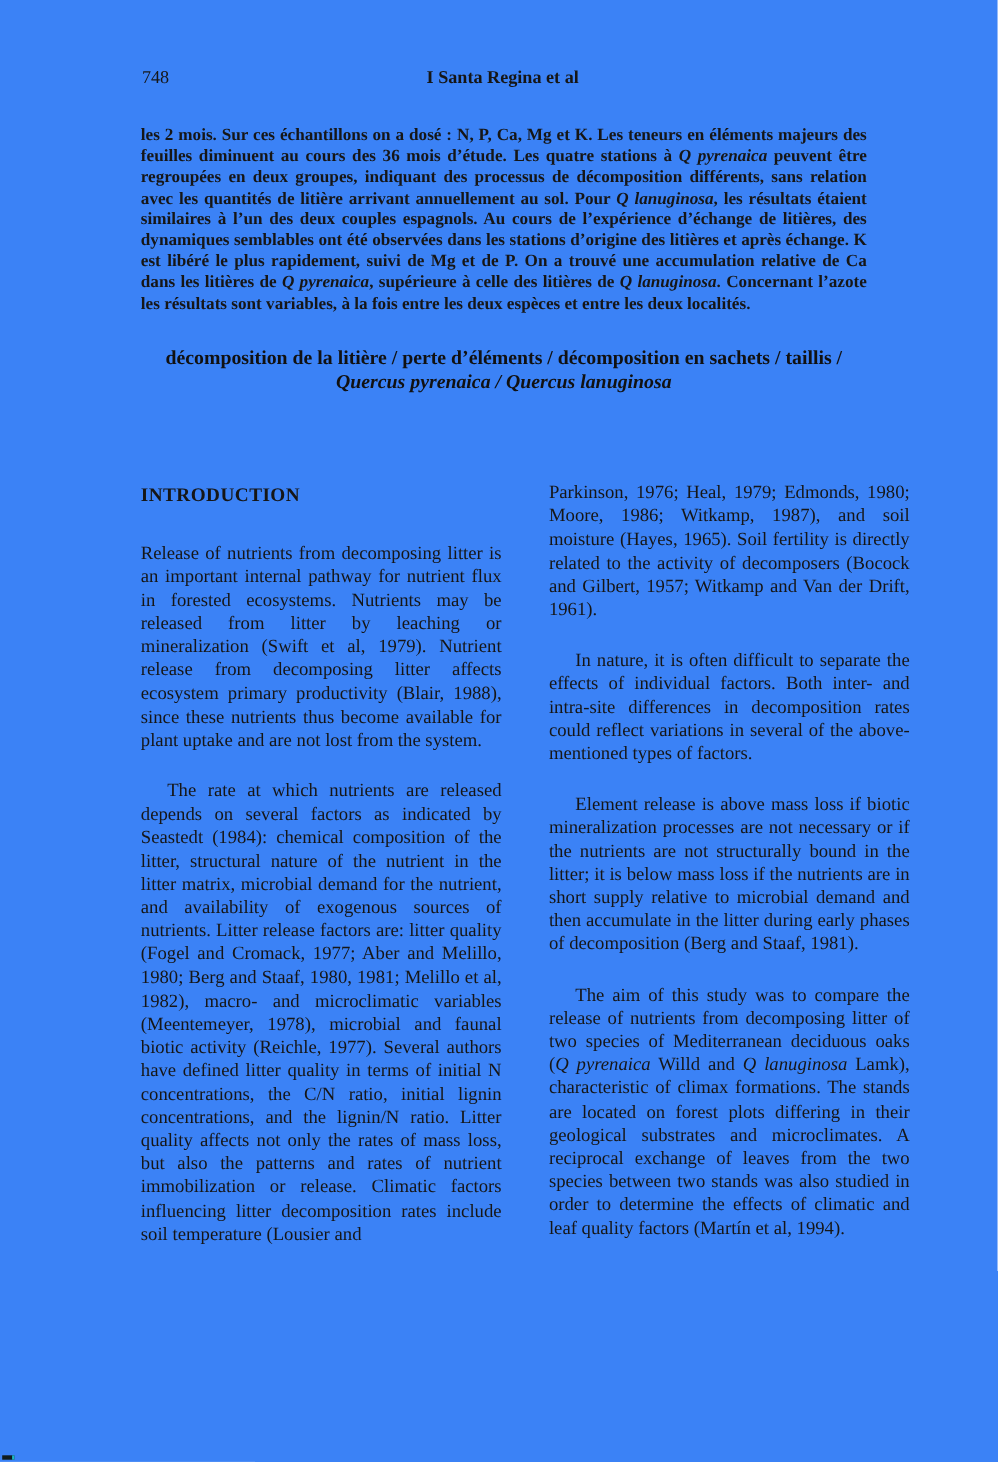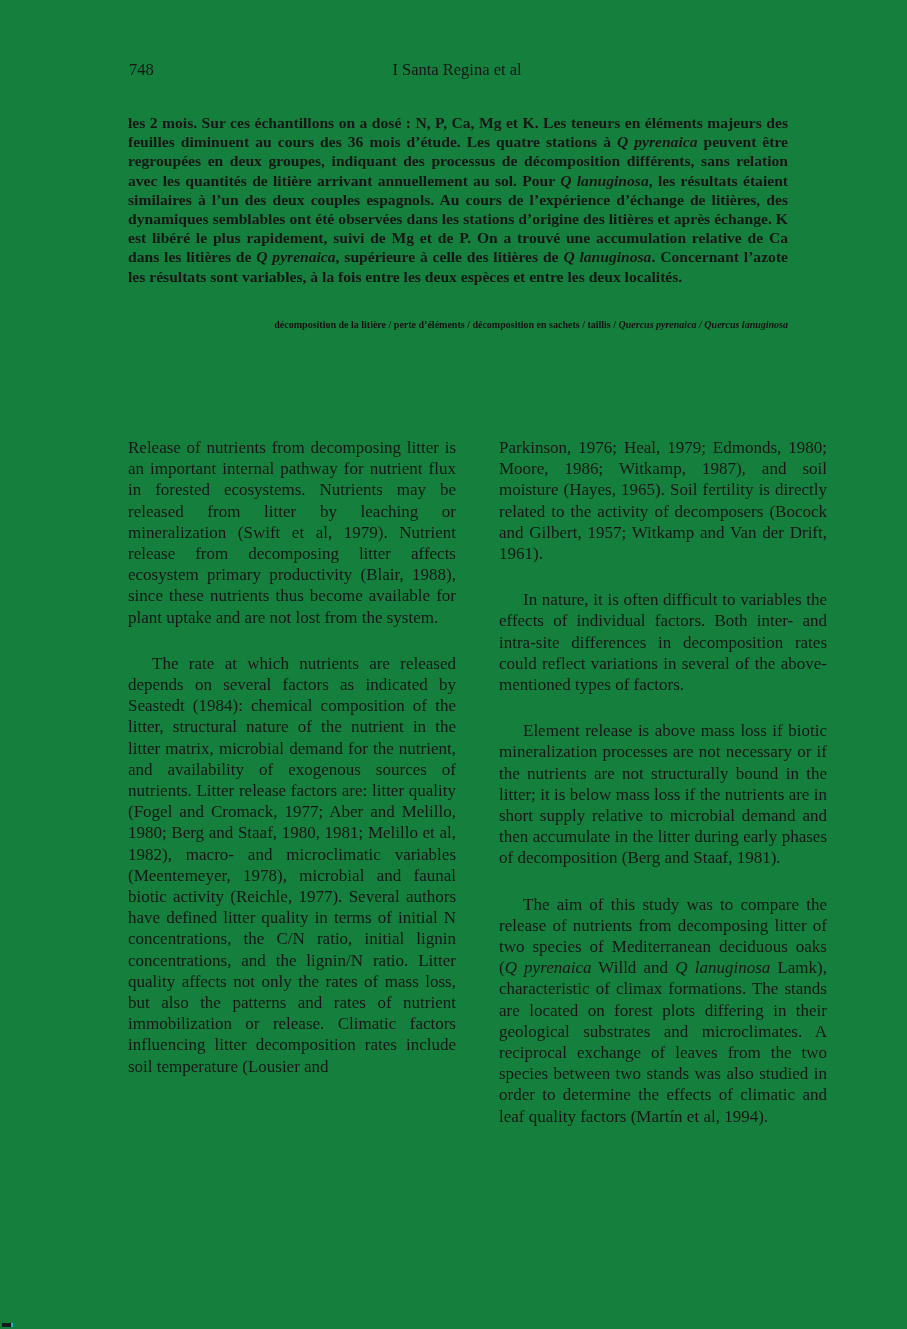--- a/index.html
+++ b/index.html
@@ -4,61 +4,62 @@
 <style>
   html, body {
     margin: 0;
     padding: 0;
     background: #ffffff;
   }
   .page {
     position: relative;
     width: 907px;
     height: 1329px;
-    background: #15803d;
+    background: #3b82f6;
     color: #161616;
     font-family: "Liberation Serif", "DejaVu Serif", serif;
     overflow: hidden;
   }
   .page-number {
     position: absolute;
     left: 129px;
     top: 60px;
     font-size: 16.5px;
     color: #161616;
   }
   .running-head {
     position: absolute;
     left: 128px;
     top: 60px;
     width: 658px;
     text-align: center;
     font-size: 16.5px;
     color: #161616;
+    font-weight: bold;
   }
   .abstract {
     position: absolute;
     left: 128px;
     top: 113px;
     width: 660px;
     font-size: 15.6px;
     line-height: 19.2px;
     text-align: justify;
     color: #161616;
     font-weight: bold;
   }
   .keywords {
     position: absolute;
     left: 128px;
     top: 314px;
     width: 660px;
-    font-size: 10px;
+    font-size: 18px;
     line-height: 22px;
     font-weight: bold;
-    text-align: right;
+    text-align: center;
     color: #111111;
   }
   .columns {
     position: absolute;
     left: 128px;
     top: 437px;
     width: 700px;
     display: flex;
     gap: 43px;
   }
@@ -101,27 +102,28 @@
 
   <div class="running-head">I Santa Regina et al</div>
 
   <div class="abstract"><span>les 2 mois. Sur ces échantillons on a dosé : N, P, Ca, Mg et K. Les teneurs en éléments majeurs des feuilles diminuent au cours des 36 mois d’étude. Les quatre stations à </span><span style="font-style: italic;">Q pyrenaica</span><span> peuvent être regroupées en deux groupes, indiquant des processus de décomposition différents, sans relation avec les quantités de litière arrivant annuellement au sol. Pour </span><span style="font-style: italic;">Q lanuginosa</span><span>, les résultats étaient similaires à l’un des deux couples espagnols. Au cours de l’expérience d’échange de litières, des dynamiques semblables ont été observées dans les stations d’origine des litières et après échange. K est libéré le plus rapidement, suivi de Mg et de P. On a trouvé une accumulation relative de Ca dans les litières de </span><span style="font-style: italic;">Q pyrenaica</span><span>, supérieure à celle des litières de </span><span style="font-style: italic;">Q lanuginosa</span><span>. Concernant l’azote les résultats sont variables, à la fois entre les deux espèces et entre les deux localités.</span></div>
 
   <div class="keywords"><span>décomposition de la litière / perte d’éléments / décomposition en sachets / taillis / </span><span style="font-style: italic;">Quercus pyrenaica / Quercus lanuginosa</span></div>
 
   <div class="columns">
 
     <div class="col">
+      <h2 class="section-heading">INTRODUCTION</h2>
       <p><span>Release of nutrients from decomposing litter is an important internal pathway for nutrient flux in forested ecosystems. Nutrients may be released from litter by leaching or mineralization (Swift et al, 1979). Nutrient release from decomposing litter affects ecosystem primary productivity (Blair, 1988), since these nutrients thus become available for plant uptake and are not lost from the system.</span></p>
       <p class="indent"><span>The rate at which nutrients are released depends on several factors as indicated by Seastedt (1984): chemical composition of the litter, structural nature of the nutrient in the litter matrix, microbial demand for the nutrient, and availability of exogenous sources of nutrients. Litter release factors are: litter quality (Fogel and Cromack, 1977; Aber and Melillo, 1980; Berg and Staaf, 1980, 1981; Melillo et al, 1982), macro- and microclimatic variables (Meentemeyer, 1978), microbial and faunal biotic activity (Reichle, 1977). Several authors have defined litter quality in terms of initial N concentrations, the C/N ratio, initial lignin concentrations, and the lignin/N ratio. Litter quality affects not only the rates of mass loss, but also the patterns and rates of nutrient immobilization or release. Climatic factors influencing litter decomposition rates include soil temperature (Lousier and</span></p>
     </div>
 
     <div class="col">
       <p><span>Parkinson, 1976; Heal, 1979; Edmonds, 1980; Moore, 1986; Witkamp, 1987), and soil moisture (Hayes, 1965). Soil fertility is directly related to the activity of decomposers (Bocock and Gilbert, 1957; Witkamp and Van der Drift, 1961).</span></p>
-      <p class="indent"><span>In nature, it is often difficult to variables the effects of individual factors. Both inter- and intra-site differences in decomposition rates could reflect variations in several of the above-mentioned types of factors.</span></p>
+      <p class="indent"><span>In nature, it is often difficult to separate the effects of individual factors. Both inter- and intra-site differences in decomposition rates could reflect variations in several of the above-mentioned types of factors.</span></p>
       <p class="indent"><span>Element release is above mass loss if biotic mineralization processes are not necessary or if the nutrients are not structurally bound in the litter; it is below mass loss if the nutrients are in short supply relative to microbial demand and then accumulate in the litter during early phases of decomposition (Berg and Staaf, 1981).</span></p>
       <p class="indent"><span>The aim of this study was to compare the release of nutrients from decomposing litter of two species of Mediterranean deciduous oaks (</span><span style="font-style: italic;">Q pyrenaica</span><span> Willd and </span><span style="font-style: italic;">Q lanuginosa</span><span> Lamk), characteristic of climax formations. The stands are located on forest plots differing in their geological substrates and microclimates. A reciprocal exchange of leaves from the two species between two stands was also studied in order to determine the effects of climatic and leaf quality factors (Martín et al, 1994).</span></p>
     </div>
 
   </div>
 
   <div class="scan-artifact"></div>
 
 </div>
 

